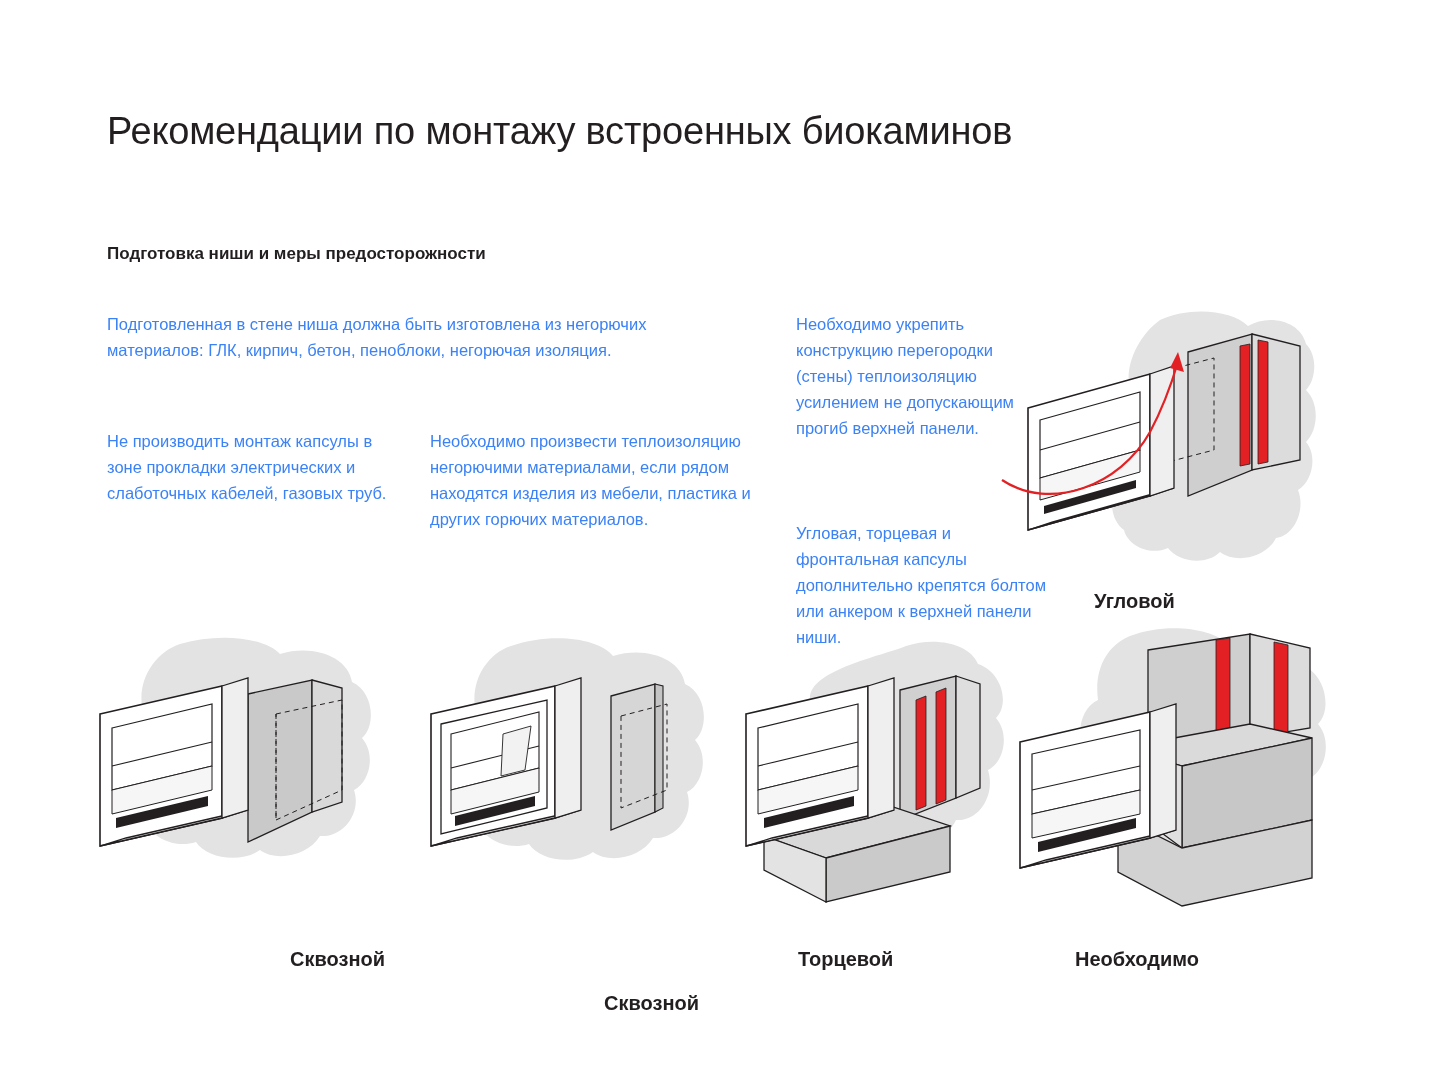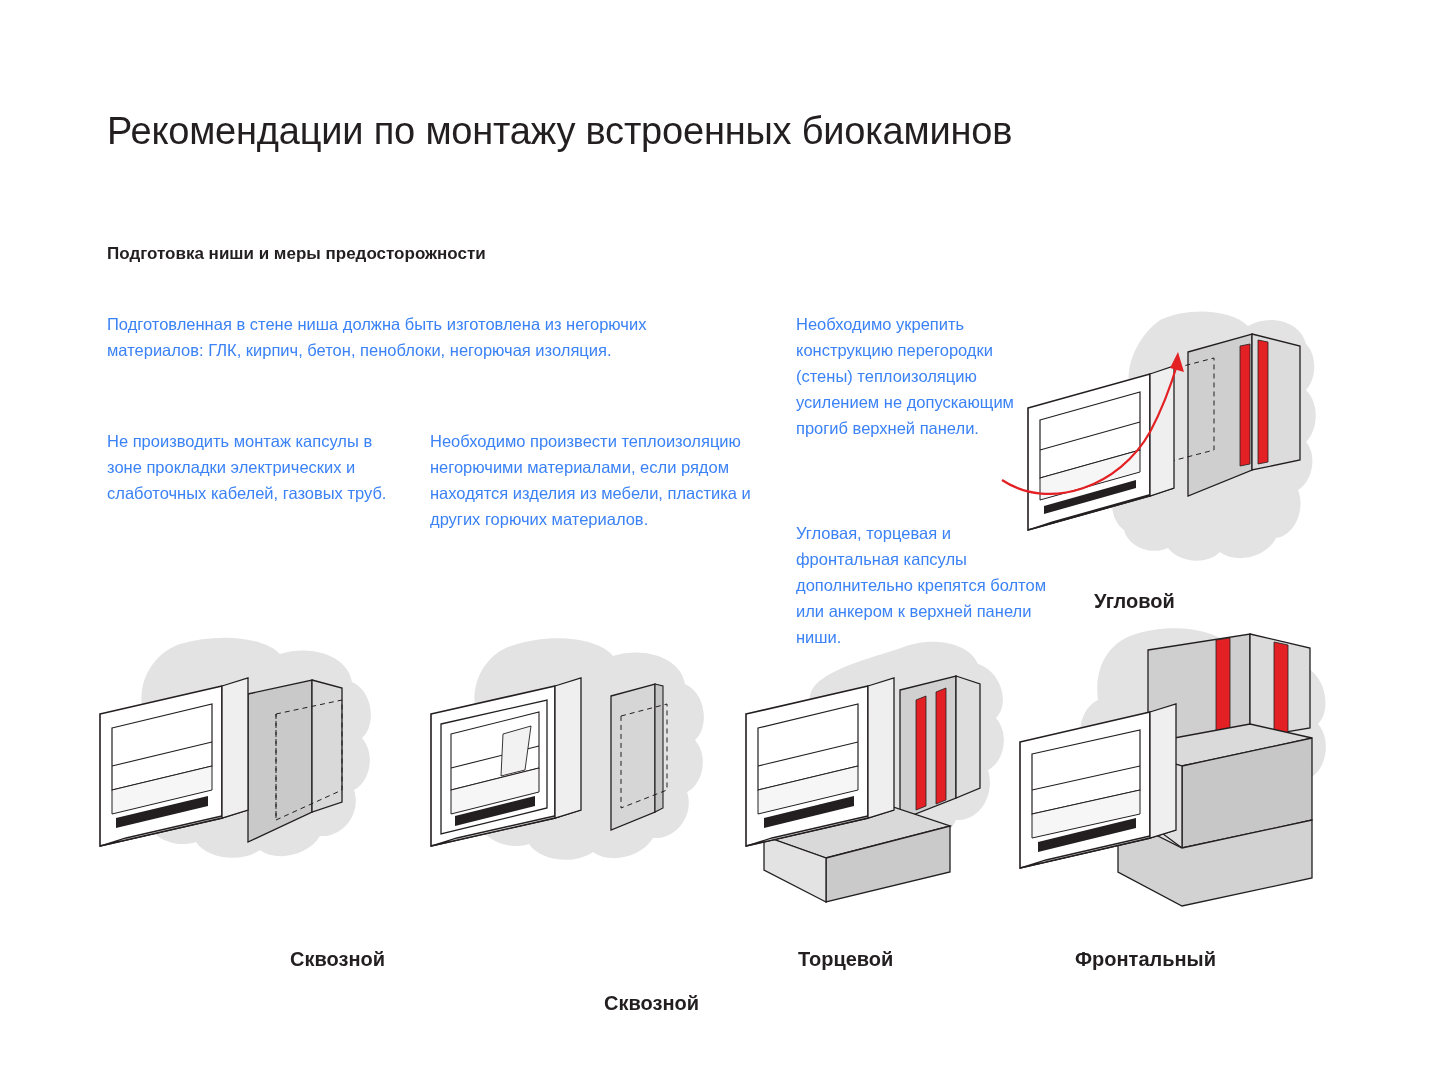--- a/index.html
+++ b/index.html
@@ -212,15 +212,15 @@
 
       <path d="M20 122 L150 92 L150 218 L20 248 Z" fill="#ffffff" stroke="#231f20" stroke-width="1.6"></path>
       <path d="M32 134 L140 110 L140 170 L32 194 Z" fill="#ffffff" stroke="#231f20" stroke-width="1.2"></path>
       <path d="M32 170 L140 146" stroke="#231f20" stroke-width="1.1"></path>
       <path d="M20 248 L150 218 L176 210 L46 240 Z" fill="#e8e8e8" stroke="#231f20" stroke-width="1.3"></path>
       <path d="M150 92 L176 84 L176 210 L150 218 Z" fill="#efefef" stroke="#231f20" stroke-width="1.3"></path>
       <path d="M38 222 L136 198 L136 208 L38 232 Z" fill="#231f20"></path>
       <path d="M32 194 L140 170 L140 194 L32 218 Z" fill="#f6f6f6" stroke="#231f20" stroke-width="1"></path>
     </svg>
   </div>
-  <div class="caption c-fro">Фронтальный</div>
+  <div class="caption c-fro">Необходимо</div>
 
 </div>
 
 </body></html>

